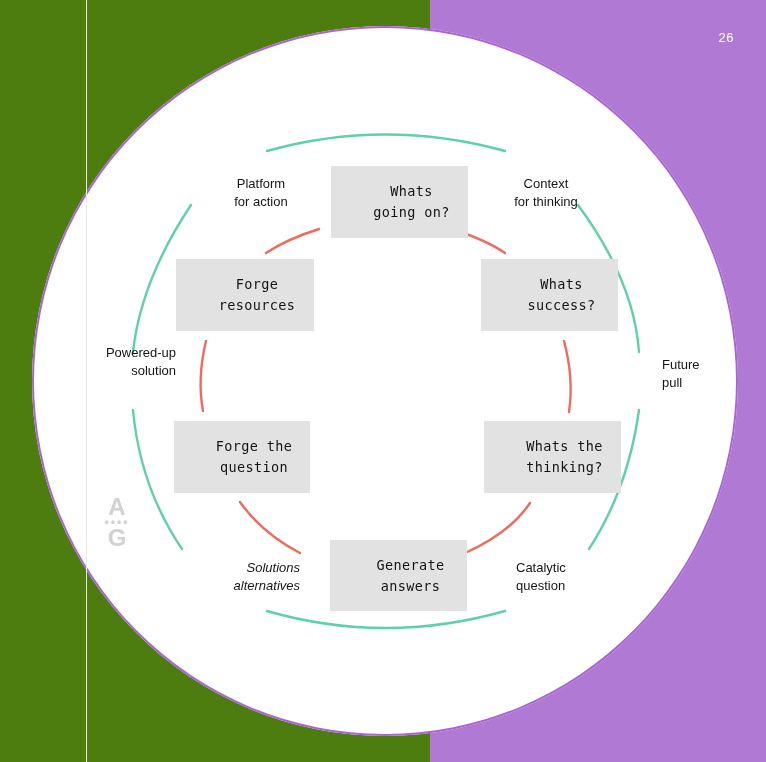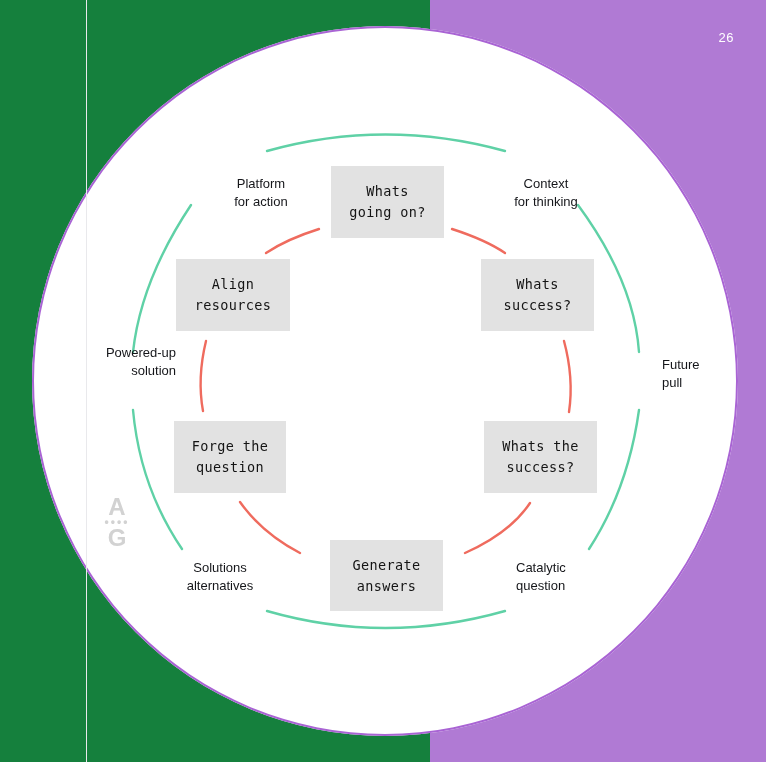--- a/index.html
+++ b/index.html
@@ -3,21 +3,21 @@
 <meta charset="utf-8">
 <style>
   html,body{margin:0;padding:0;}
   body{
     width:766px;height:762px;
     background:#ffffff;
     font-family:"Liberation Sans", sans-serif;
     overflow:hidden;
     position:relative;
   }
-  #stage{position:relative;width:766px;height:762px;overflow:hidden;background:#15803d;}
+  #stage{position:relative;width:766px;height:762px;overflow:hidden;background:#4d7c0f;}
 
   
   .band{
     position:absolute;top:0;right:0;width:336px;height:762px;
     background:#b07ad4;
   }
   
   .disc{
     position:absolute;
     left:32px;top:26px;width:706px;height:710px;
@@ -53,20 +53,21 @@
     position:absolute;
     background:#e2e2e2;
     display:flex;align-items:center;justify-content:center;
     text-align:center;
     font-family:"DejaVu Sans Mono","Liberation Mono",monospace;
     font-size:13.5px;
     line-height:1.55;
     color:#141414;
     letter-spacing:0.4px;
     white-space:pre-line;
+    padding-left:24px;
   }
   .b-top      {left:331px;top:166px;width:113px;height:72px;}
   .b-success  {left:481px;top:259px;width:113px;height:72px;}
   .b-question {left:484px;top:421px;width:113px;height:72px;}
   .b-generate {left:330px;top:540px;width:113px;height:71px;}
   .b-forge    {left:174px;top:421px;width:112px;height:72px;}
   .b-align    {left:176px;top:259px;width:114px;height:72px;}
 
   
   .lbl{
@@ -74,21 +75,21 @@
     font-family:"Liberation Sans", sans-serif;
     font-size:13px;
     line-height:1.42;
     color:#15161a;
     white-space:pre-line;
   }
   .l-platform {left:196px;top:175px;width:130px;text-align:center;}
   .l-context  {left:476px;top:175px;width:140px;text-align:center;}
   .l-future   {left:616px;top:356px;width:110px;text-align:left;margin-left:46px;}
   .l-catalytic{left:516px;top:559px;width:150px;text-align:left;}
-  .l-solutions{left:140px;top:559px;width:160px;text-align:center;}
+  .l-solutions{left:140px;top:559px;width:160px;text-align:right;font-style:italic;}
   .l-powered  {left:56px;top:344px;width:120px;text-align:right;}
 
   
   .logo{
     position:absolute;left:99px;top:497px;width:36px;
     text-align:center;color:#d2d2d2;
     font-family:"Liberation Sans", sans-serif;
     font-weight:bold;
   }
   .logo .ch{font-size:24px;line-height:20px;display:block;}
@@ -127,26 +128,26 @@
         <path d="M133,352 Q141,280 191,205"></path>
       </g>
     </g>
   </svg>
 
   <div class="box b-top">Whats
 going on?</div>
   <div class="box b-success">Whats
 success?</div>
   <div class="box b-question">Whats the
-success?</div>
+thinking?</div>
   <div class="box b-generate">Generate
 answers</div>
   <div class="box b-forge">Forge the
 question</div>
-  <div class="box b-align">Align
+  <div class="box b-align">Forge
 resources</div>
 
   <div class="lbl l-platform">Platform
 for action</div>
   <div class="lbl l-context">Context
 for thinking</div>
   <div class="lbl l-future">Future
 pull</div>
   <div class="lbl l-catalytic">Catalytic
 question</div>

